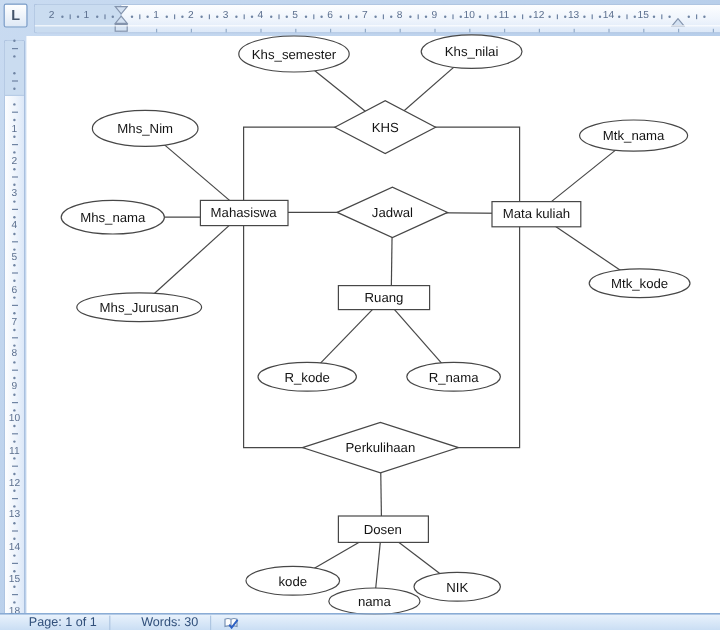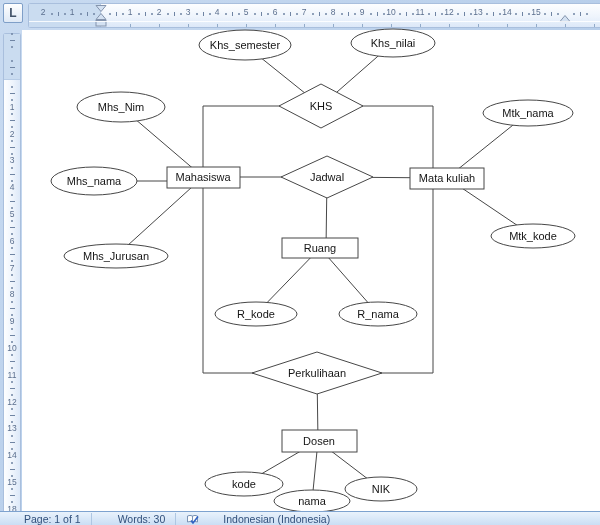--- a/index.html
+++ b/index.html
@@ -350,16 +350,15 @@
     <div class="sb-sep"></div>
     <div class="sb-item">Words: 30</div>
     <div class="sb-sep"></div>
     <div class="sb-icon">
       <svg width="13" height="12">
         <path d="M1.5,3 Q4,1.8 6.5,3 Q9,1.8 11.5,3 V9 Q9,8 6.5,9 Q4,8 1.5,9 Z" fill="#fdfdfd" stroke="#7a93b5"></path>
         <line x1="6.5" y1="3" x2="6.5" y2="9" stroke="#7a93b5"></line>
         <path d="M5,7.5 L7,10 L12,3.5" fill="none" stroke="#2f62c4" stroke-width="1.6"></path>
       </svg>
     </div>
-    <div class="sb-item">Indonesian (Indonesia)</div>
   </div>
 
 </div>
 
 </body></html>

